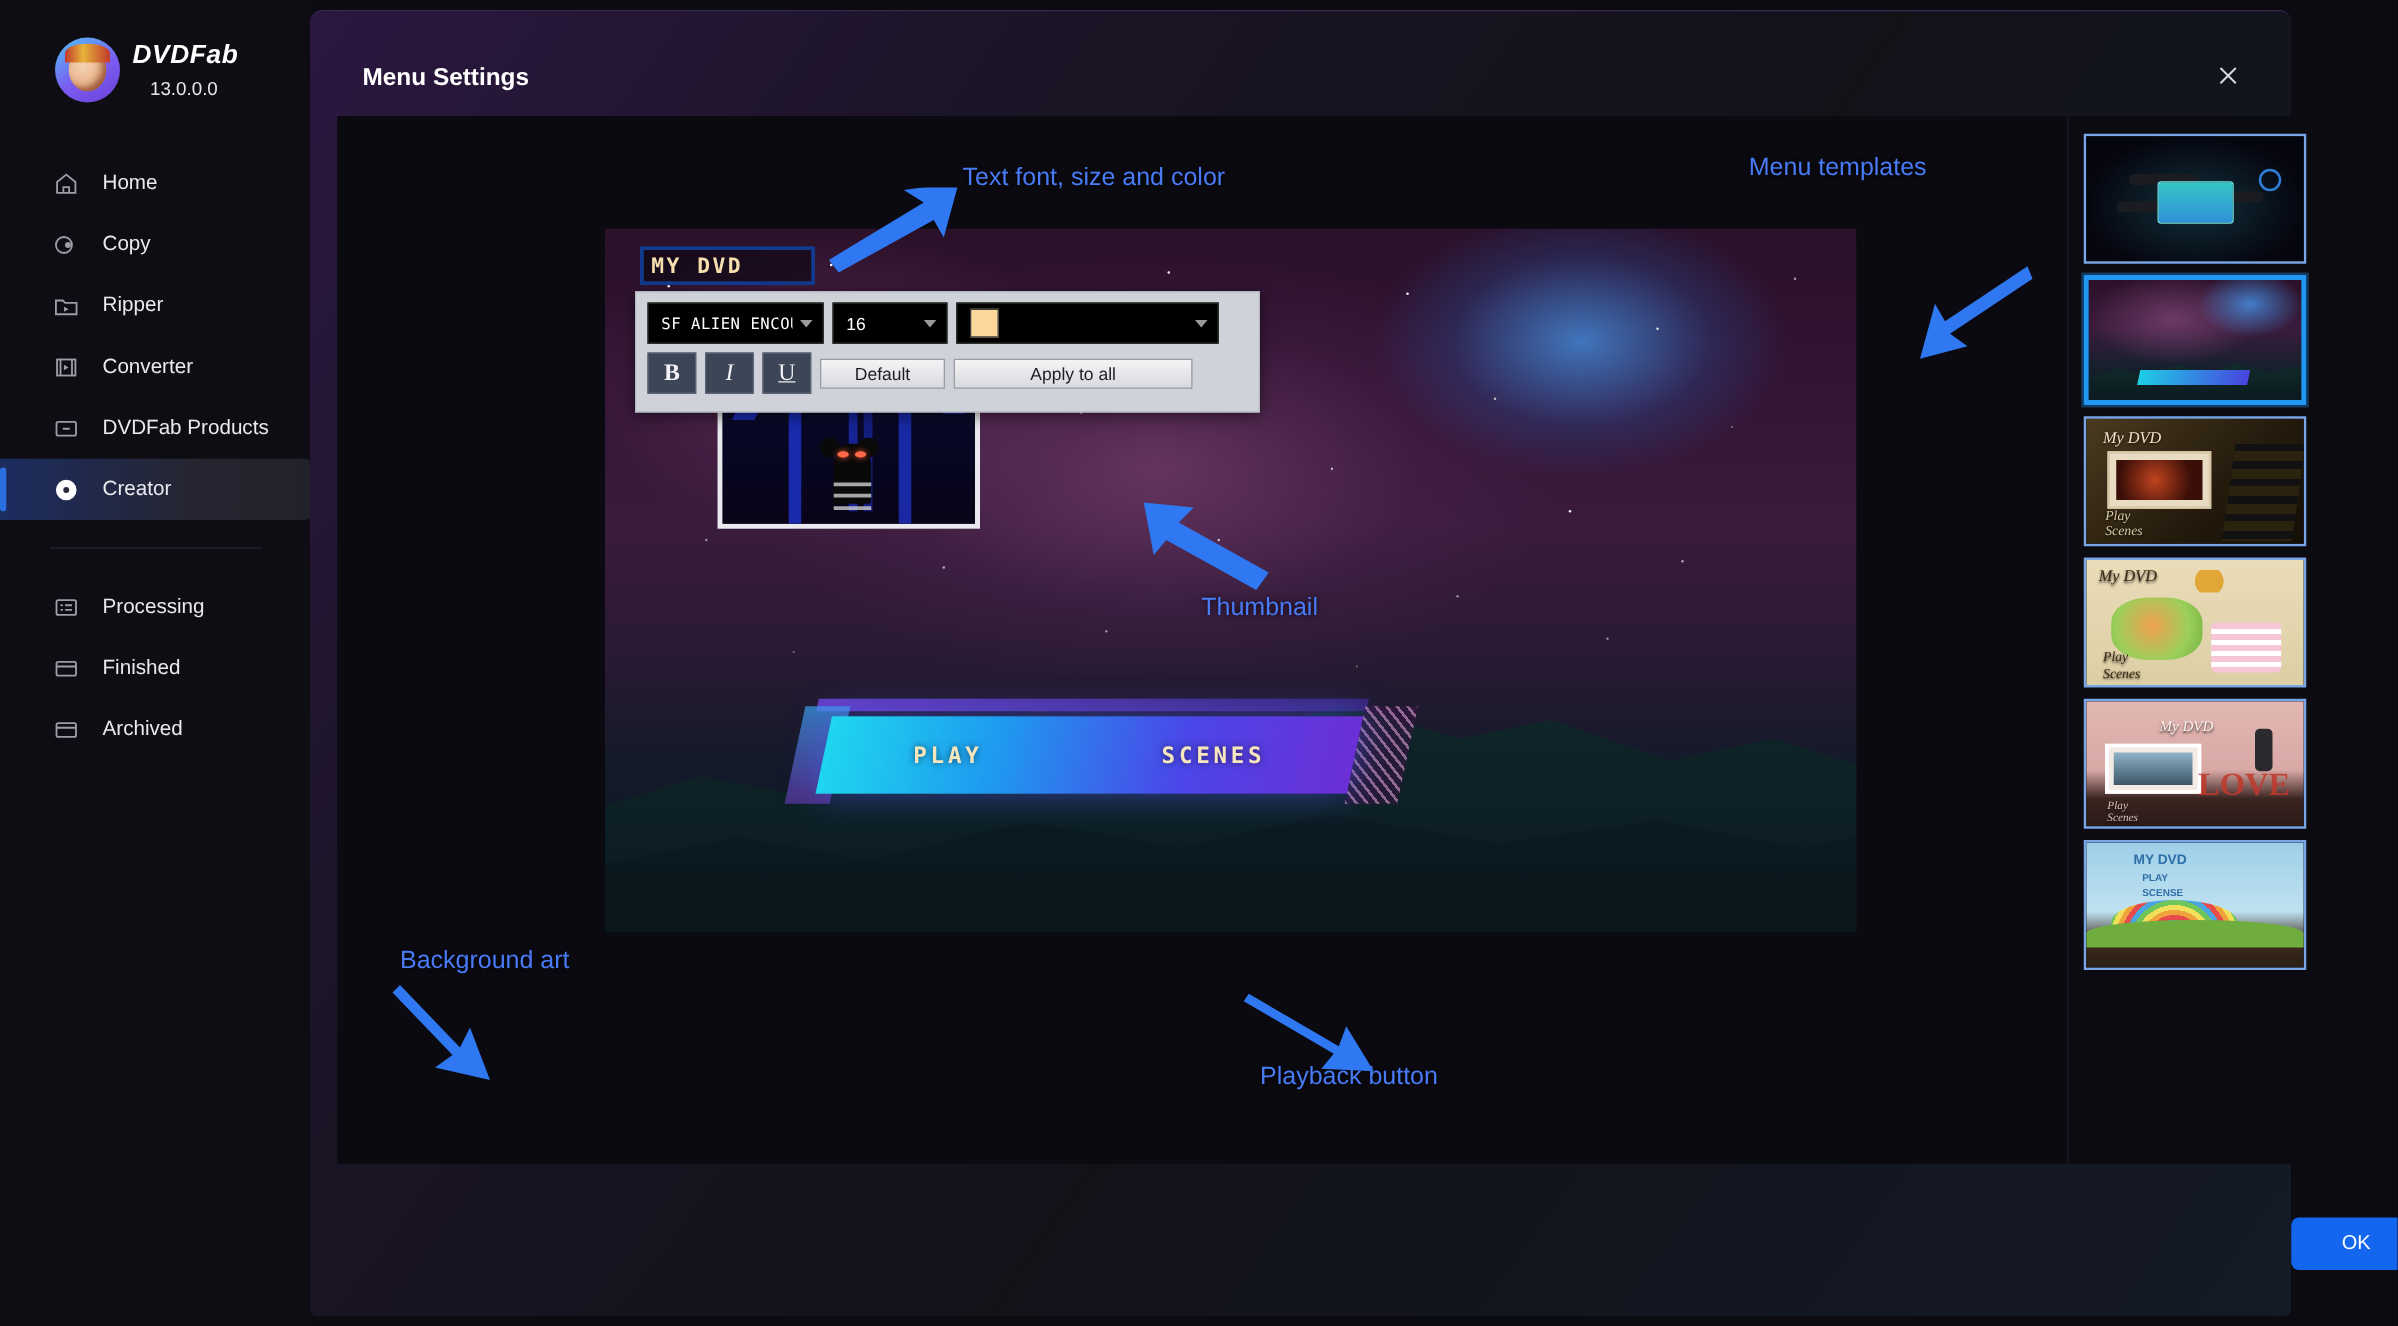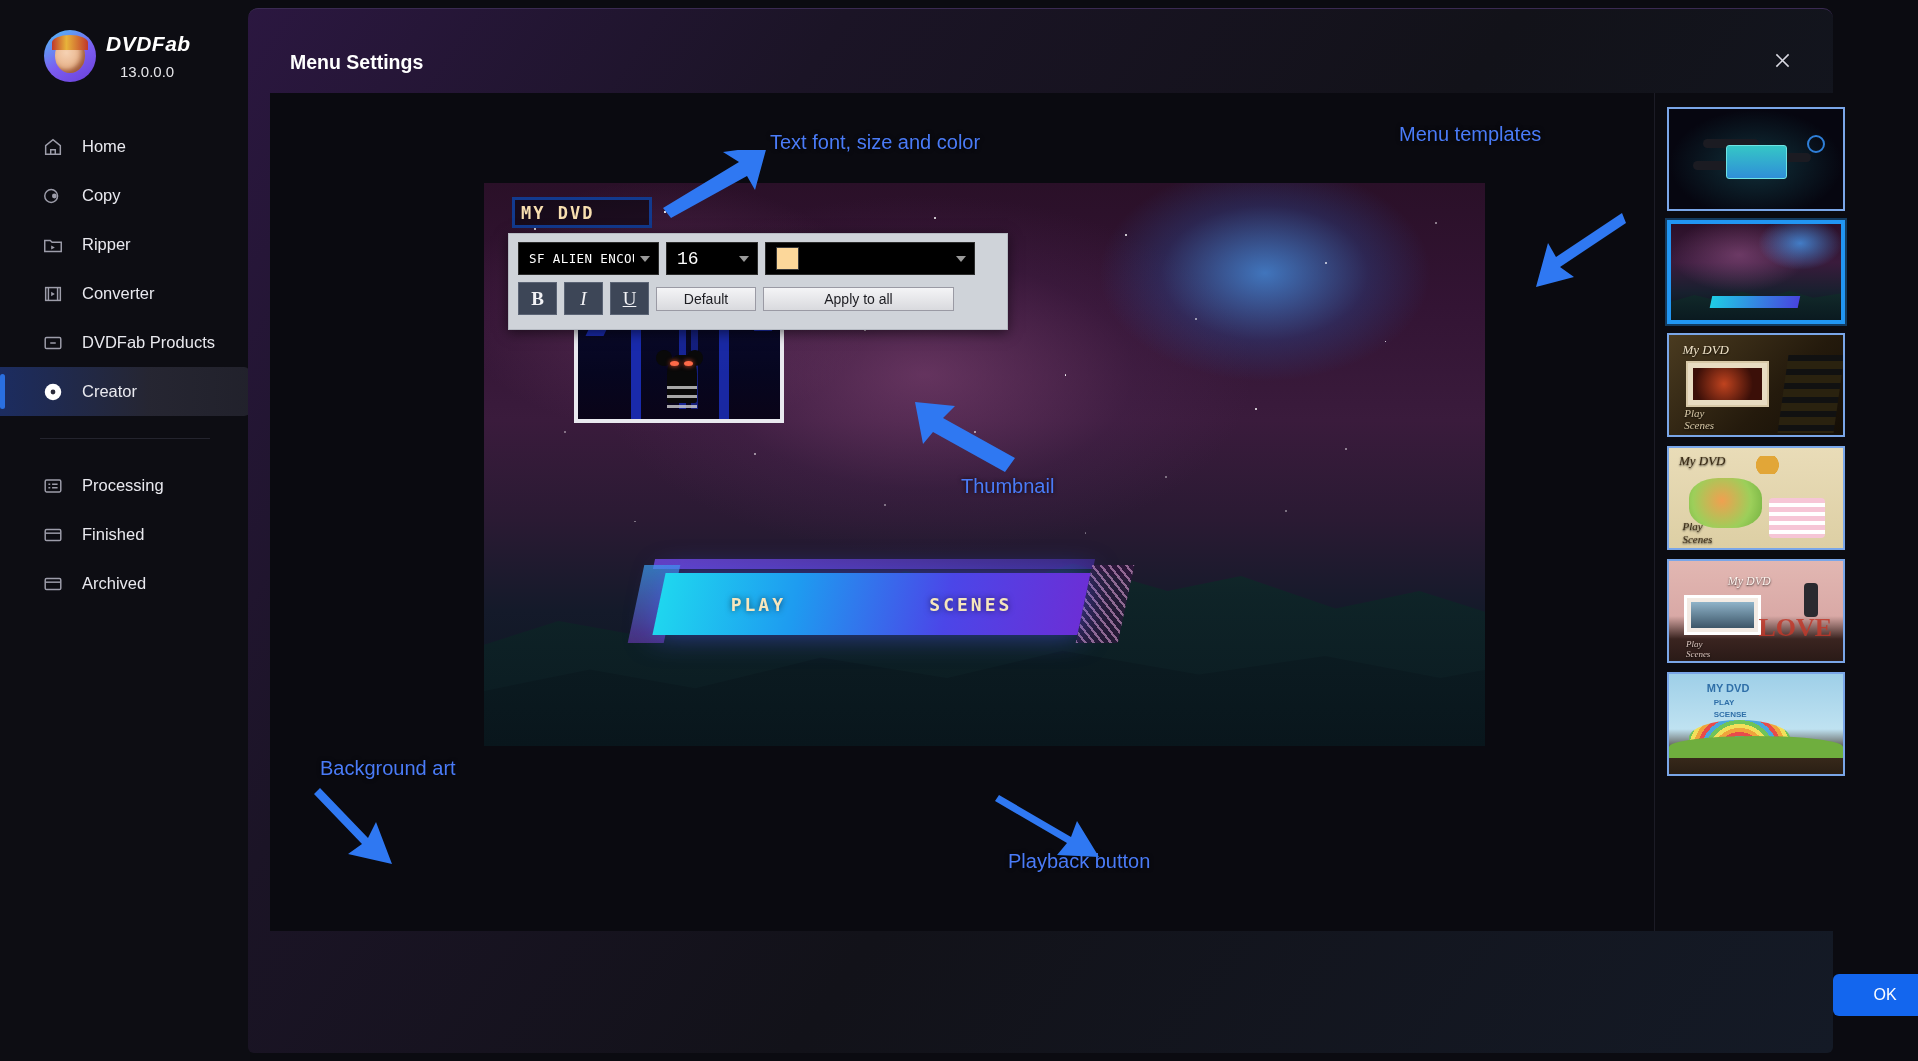--- a/index.html
+++ b/index.html
@@ -130,21 +130,21 @@
   .ft-row { display: flex; gap: 7px; align-items: center; }
   .ft-select {
     background: #000; border: 1px solid #2c2c2c; height: 33px;
     display: flex; align-items: center; justify-content: space-between;
     padding: 0 8px 0 10px; cursor: pointer; overflow: hidden;
   }
   .ft-select .val {
     color: #fff; font-size: 12.5px; white-space: nowrap; overflow: hidden;
     font-family: "DejaVu Sans Mono", monospace; letter-spacing: .4px;
   }
-  .ft-select .val.plain { font-family: Liberation Mono, monospace; font-size: 18px; letter-spacing: 0; }
+  .ft-select .val.plain { font-family: Liberation Sans, sans-serif; font-size: 14px; letter-spacing: 0; }
   .caret { width: 0; height: 0; border-left: 5px solid transparent; border-right: 5px solid transparent; border-top: 6px solid #9a9a9a; flex: 0 0 auto; margin-left: 6px; }
   #sel-font { width: 141px; }
   #sel-size { width: 92px; }
   #sel-color { width: 210px; }
   .swatch { width: 23px; height: 23px; background: #fcd79a; border: 1px solid #3a3a3a; }
   .ft-btn-style {
     width: 39px; height: 33px; background: #3d4657; border: 1px solid #5a6374;
     display: flex; align-items: center; justify-content: center; cursor: pointer;
     color: #f2f2f5; font-size: 19px; font-family: "Liberation Serif", serif;
   }

